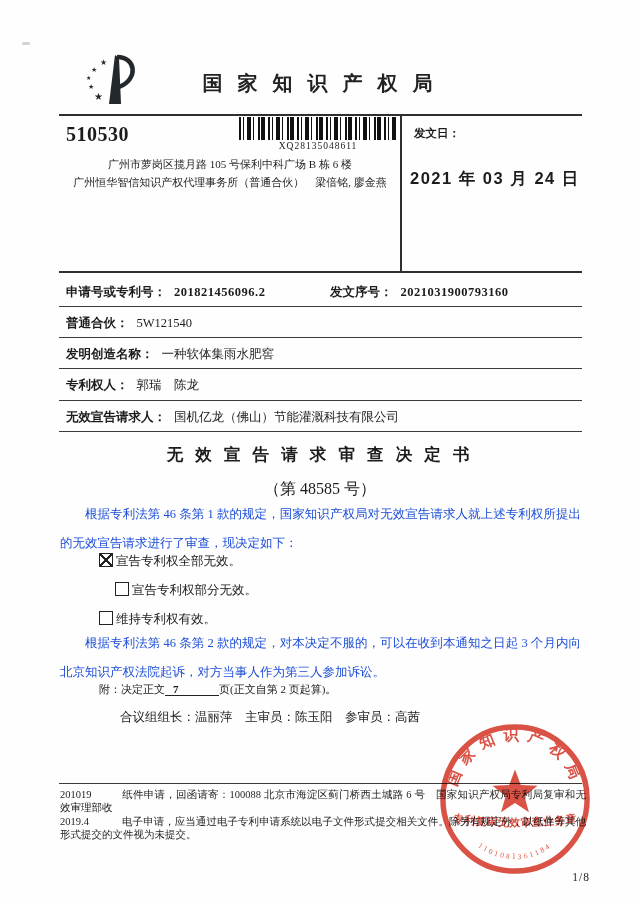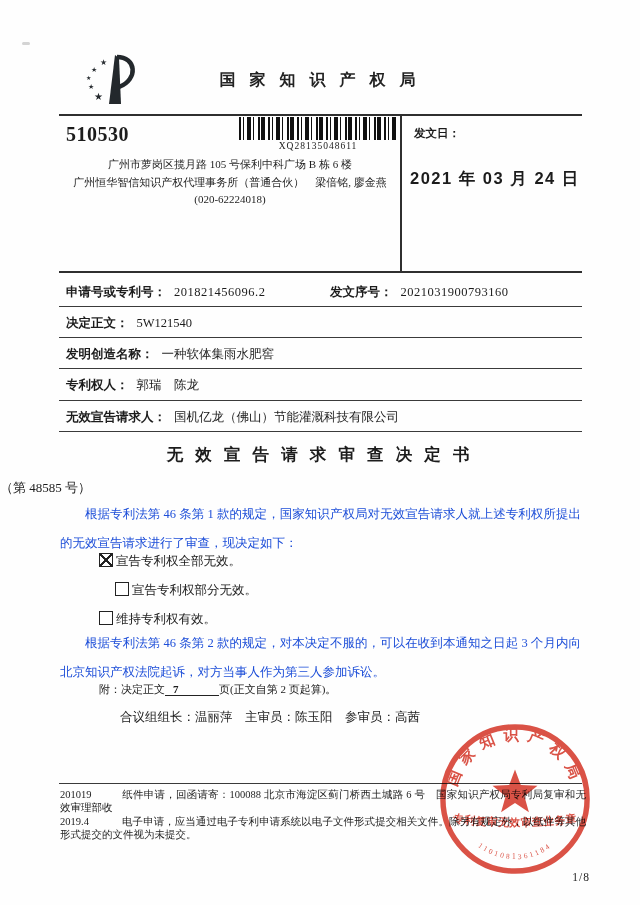--- a/index.html
+++ b/index.html
@@ -9,46 +9,46 @@
     font-family:"Liberation Serif","DejaVu Serif",serif; color:#1c1c1c;
   }
   .abs { position:absolute; }
   .hrule { position:absolute; background:#2f2f2f; height:2px; }
   .hrule.thin { height:1.2px; background:#3a3a3a; }
   .vrule { position:absolute; background:#2f2f2f; width:1.5px; }
 
   .smudge { position:absolute; left:22px; top:42px; width:8px; height:3px; background:#aaa; opacity:.5; border-radius:2px; }
 
   .header-title { left:0; right:0; top:70px; text-align:center;
-    font-size:16px; font-weight:bold; letter-spacing:5px; color:#222; }
+    font-size:20px; font-weight:bold; letter-spacing:5px; color:#222; }
   .logo { left:82px; top:52px; }
 
   .barcode { left:239px; top:117px; width:158px; height:23px;
     background:
       repeating-linear-gradient(90deg,#111 0 2px,#fff 2px 4px,#111 4px 5px,#fff 5px 8px,#111 8px 12px,#fff 12px 14px,#111 14px 15px,#fff 15px 19px,#111 19px 21px,#fff 21px 22px,#111 22px 26px,#fff 26px 29px);
   }
   .barcode-label { left:229px; top:141px; width:178px; text-align:center;
     font-size:9.5px; letter-spacing:1px; color:#1a1a1a; }
   .postal-code { left:66px; top:123px; font-size:20px; font-weight:bold; letter-spacing:.5px; }
   .addr { left:60px; width:340px; text-align:center; font-size:11px; color:#1e1e1e; white-space:nowrap; }
   .addr1 { top:157px; } .addr2 { top:175px; } .addr3 { top:193px; }
 
   .issue-label { left:414px; top:126px; font-size:11.5px; font-weight:bold; }
   .issue-date { left:410px; top:168px; font-size:16.5px; font-weight:bold;
     font-family:"Liberation Sans","DejaVu Sans",sans-serif; letter-spacing:1.5px; }
 
   .frow { position:absolute; left:66px; width:516px; height:27px; line-height:27px; font-size:12.5px; white-space:nowrap; }
   .flabel { font-weight:bold; }
   .fval { margin-left:8px; }
-  .fval.num { font-weight:normal; letter-spacing:.5px; }
+  .fval.num { font-weight:bold; letter-spacing:.5px; }
   .fcell2 { position:absolute; left:264px; top:0; }
 
   .doc-title { left:0; right:0; top:444px; text-align:center; font-size:16.5px;
     font-weight:bold; letter-spacing:4px; }
-  .doc-number { left:0; right:0; top:479px; text-align:left; font-size:13px; }
+  .doc-number { left:0; right:0; top:479px; text-align:center; font-size:16px; }
 
   .para { position:absolute; left:60px; width:521px; font-size:12.5px;
     line-height:29px; text-align:justify; text-indent:2em; color:#1d4ed8; }
   .para1 { top:500px; } .para2 { top:629px; }
 
   .option { position:absolute; left:99px; height:24px; line-height:24px; font-size:12.5px; white-space:nowrap; }
   .opt1 { top:549px; } .opt2 { top:578px;padding-left:16px; } .opt3 { top:607px; }
   .checkbox { display:inline-block; width:12px; height:12px; border:1.5px solid #222;
     vertical-align:-2px; margin-right:3px; background:#fff; }
   .checkbox.checked { background:
@@ -88,32 +88,31 @@
   </svg>
   <div class="abs header-title">国 家 知 识 产 权 局</div>
   <div class="hrule" style="left:59px; top:114px; width:523px;"></div>
 
   <div class="vrule" style="left:400px; top:116px; height:155px;"></div>
   <div class="abs barcode"></div>
   <div class="abs barcode-label">XQ28135048611</div>
   <div class="abs postal-code">510530</div>
   <div class="abs addr addr1">广州市萝岗区揽月路 105 号保利中科广场 B 栋 6 楼</div>
   <div class="abs addr addr2">广州恒华智信知识产权代理事务所（普通合伙）　梁倍铭, 廖金燕</div>
-  <div class="abs addr addr3">(020-62224018)</div>
   <div class="abs issue-label">发文日：</div>
   <div class="abs issue-date">2021 年 03 月 24 日</div>
 
   <div class="hrule" style="left:59px; top:271px; width:523px;"></div>
   <div class="frow" style="top:279px;">
     <span class="flabel">申请号或专利号：</span><span class="fval num">201821456096.2</span>
     <span class="fcell2"><span class="flabel">发文序号：</span><span class="fval num">2021031900793160</span></span>
   </div>
   <div class="hrule thin" style="left:59px; top:306px; width:523px;"></div>
   <div class="frow" style="top:310px;">
-    <span class="flabel">决定正文：</span><span class="fval">5W121540</span>
+    <span class="flabel">普通合伙：</span><span class="fval">5W121540</span>
   </div>
   <div class="hrule thin" style="left:59px; top:337px; width:523px;"></div>
   <div class="frow" style="top:341px;">
     <span class="flabel">发明创造名称：</span><span class="fval">一种软体集雨水肥窖</span>
   </div>
   <div class="hrule thin" style="left:59px; top:368px; width:523px;"></div>
   <div class="frow" style="top:372px;">
     <span class="flabel">专利权人：</span><span class="fval">郭瑞　陈龙</span>
   </div>
   <div class="hrule thin" style="left:59px; top:400px; width:523px;"></div>

